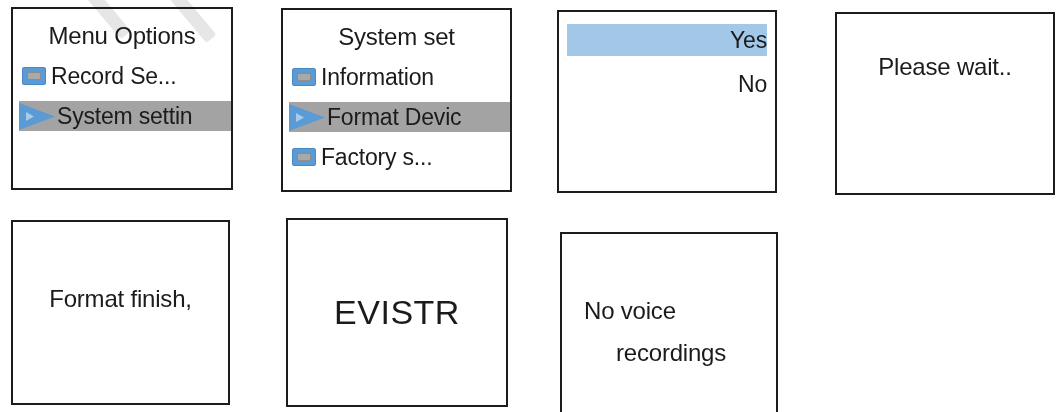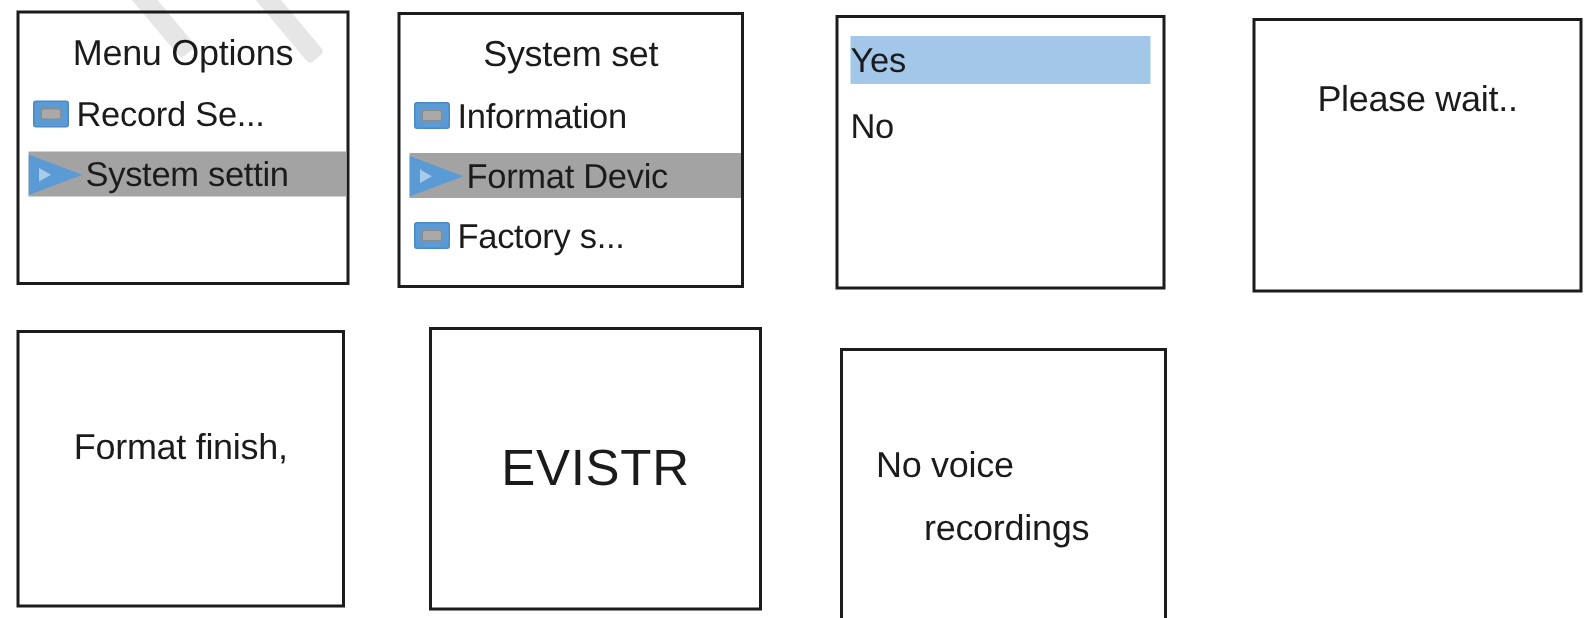--- a/index.html
+++ b/index.html
@@ -14,21 +14,21 @@
     overflow: hidden;
   }
   .box {
     position: absolute;
     background: #ffffff;
     border: 2px solid #1c1c1c;
     box-sizing: border-box;
     overflow: hidden;
   }
   .pos1 { left: 11px;  top: 7px;   width: 222px; height: 183px; }
-  .pos2 { left: 265px; top: 8px;   width: 231px; height: 184px; }
+  .pos2 { left: 281px; top: 8px;   width: 231px; height: 184px; }
   .pos3 { left: 557px; top: 10px;  width: 220px; height: 183px; }
   .pos4 { left: 835px; top: 12px;  width: 220px; height: 183px; }
   .pos5 { left: 11px;  top: 220px; width: 219px; height: 185px; }
   .pos6 { left: 286px; top: 218px; width: 222px; height: 189px; }
   .pos7 { left: 560px; top: 220px; width: 218px; height: 185px; margin-top: 12px; }
 
   .title {
     padding-top: 12px;
     text-align: center;
     font-size: 24px;
@@ -65,21 +65,21 @@
     left: 4px; right: 4px; top: 4px; bottom: 4px;
     background: #a9a9a9;
     border: 1px solid #8c8c8c;
     border-radius: 2px;
   }
   .cursor-svg { flex: 0 0 auto; display: block; }
 
   .opt {
     height: 32px;
     line-height: 32px;
-    text-align: left;
+    text-align: right;
     font-size: 23px;
   }
   .opt-yes { margin: 12px 8px 0 8px; background: #a2c7e8; }
   .opt-no  { margin: 12px 8px 0 8px; }
 
   .center-msg {
     padding-top: 38px;
     text-align: center;
     font-size: 24px;
     line-height: 30px;

